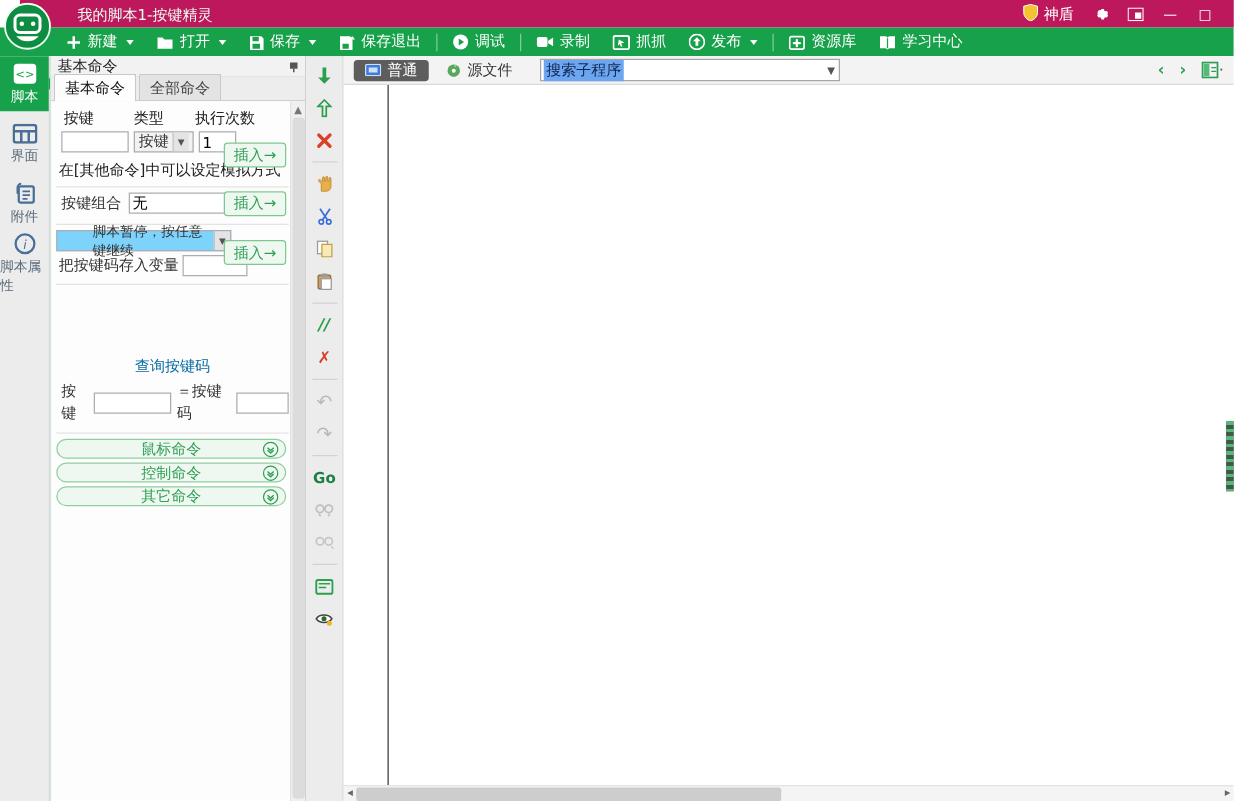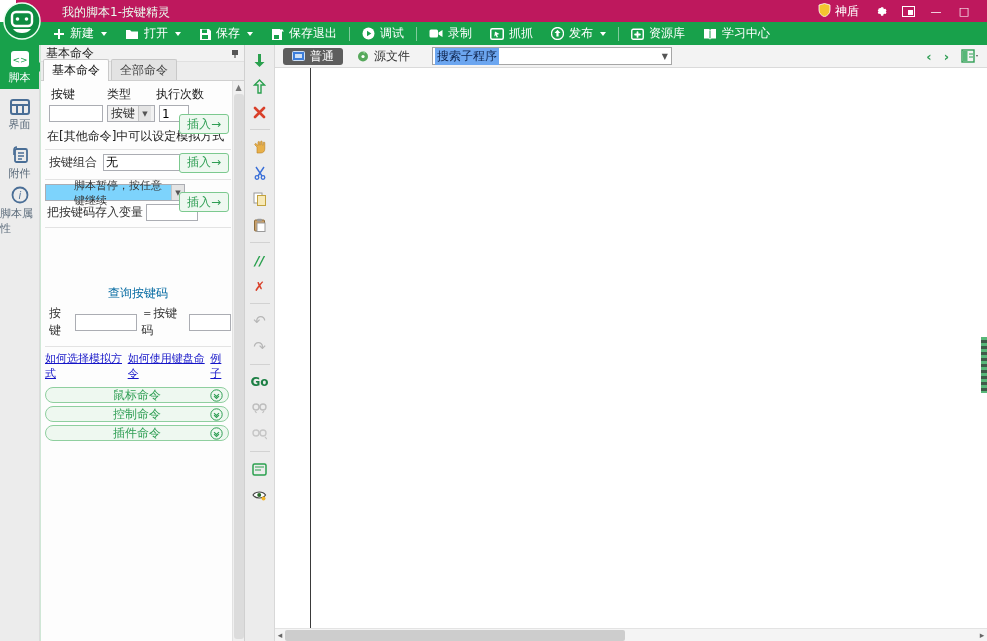--- a/index.html
+++ b/index.html
@@ -325,25 +325,20 @@
 
     <div class="center-title">查询按键码</div>
     <div style="display:flex; align-items:center;">
       <span style="margin-left:4px;">按键</span>
       <input class="inp" style="width: 62px; margin-left: 4px;">
       <span style="margin-left:4px;">＝按键码</span>
       <input class="inp" style="width: 42px; margin-left: 3px;">
     </div>
     <div class="hrule" style="margin-top:7px;"></div>
 
-    <div class="links-row">
-      <a class="plink">如何选择模拟方式</a>
-      <a class="plink">如何使用键盘命令</a>
-      <a class="plink">例子</a>
-    </div>
 
     <div class="collapsed-list">
       <div class="sec-pill">
         <span>鼠标命令</span>
         <span class="circ ico">
             <svg width="13" height="13" viewBox="0 0 13 13">
               <circle cx="6.5" cy="6.5" r="5.7" fill="none" stroke="#2f9e54"></circle>
               <path d="M4 5.2l2.5 2.3L9 5.2M4 7.2l2.5 2.3L9 7.2" fill="none" stroke="#2f9e54" stroke-width="1.1"></path>
             </svg>
           </span>
@@ -351,21 +346,21 @@
       <div class="sec-pill">
         <span>控制命令</span>
         <span class="circ ico">
             <svg width="13" height="13" viewBox="0 0 13 13">
               <circle cx="6.5" cy="6.5" r="5.7" fill="none" stroke="#2f9e54"></circle>
               <path d="M4 5.2l2.5 2.3L9 5.2M4 7.2l2.5 2.3L9 7.2" fill="none" stroke="#2f9e54" stroke-width="1.1"></path>
             </svg>
           </span>
       </div>
       <div class="sec-pill">
-        <span>插件命令</span>
+        <span>其它命令</span>
         <span class="circ ico">
             <svg width="13" height="13" viewBox="0 0 13 13">
               <circle cx="6.5" cy="6.5" r="5.7" fill="none" stroke="#2f9e54"></circle>
               <path d="M4 5.2l2.5 2.3L9 5.2M4 7.2l2.5 2.3L9 7.2" fill="none" stroke="#2f9e54" stroke-width="1.1"></path>
             </svg>
           </span>
       </div>
     </div>
   </div>
 

